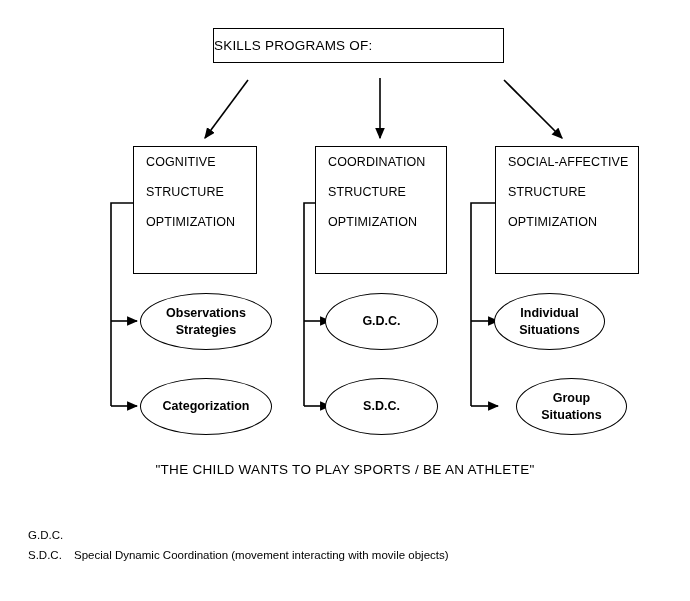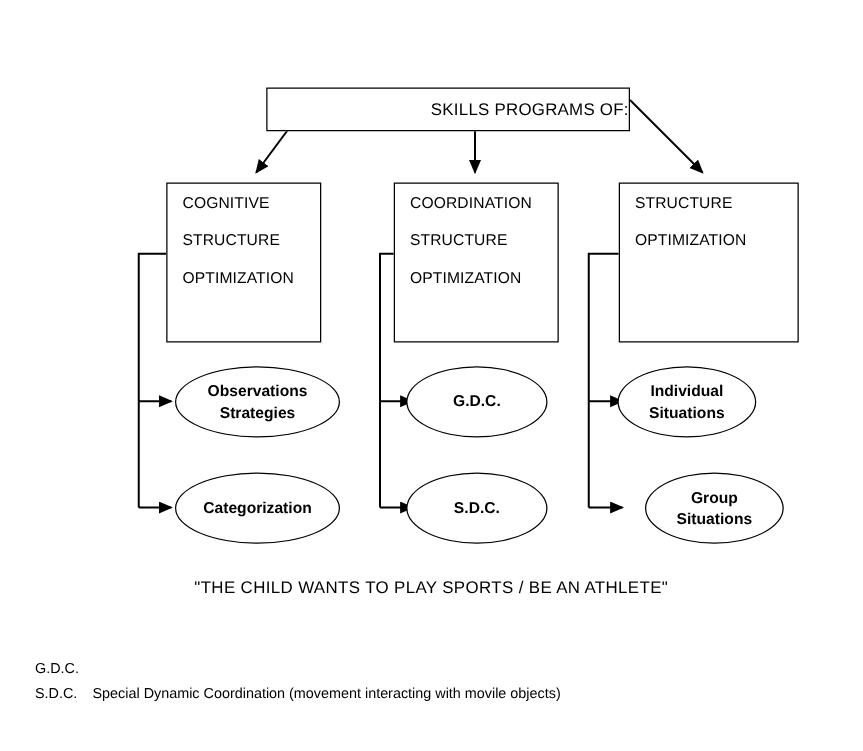--- a/index.html
+++ b/index.html
@@ -36,22 +36,21 @@
     background: #ffffff;
     box-sizing: border-box;
   }
   .top-box {
     left: 213px;
     top: 28px;
     width: 291px;
     height: 35px;
     display: flex;
     align-items: center;
-    justify-content: flex-end;
-    margin-top: 42px;
+    justify-content: flex-start;
   }
   .top-box-label {
     font-size: 13.5px;
     letter-spacing: 0.2px;
     white-space: nowrap;
   }
   .struct-box {
     top: 146px;
     height: 128px;
     padding: 9px 0 0 12px;
@@ -151,20 +150,21 @@
     <div class="struct-line">OPTIMIZATION</div>
   </div>
 
   <div class="node-box struct-box col-b">
     <div class="struct-line">COORDINATION</div>
     <div class="struct-line">STRUCTURE</div>
     <div class="struct-line">OPTIMIZATION</div>
   </div>
 
   <div class="node-box struct-box col-c">
+    <div class="struct-line">SOCIAL-AFFECTIVE</div>
     <div class="struct-line">STRUCTURE</div>
     <div class="struct-line">OPTIMIZATION</div>
   </div>
 
   <div class="ellipse-node" style="left:140px; top:378px; width:132px; height:57px;">
     <span>Categorization</span>
   </div>
   <div class="ellipse-node" style="left:140px; top:293px; width:132px; height:57px;">
     <span>Observations</span>
     <span>Strategies</span>

